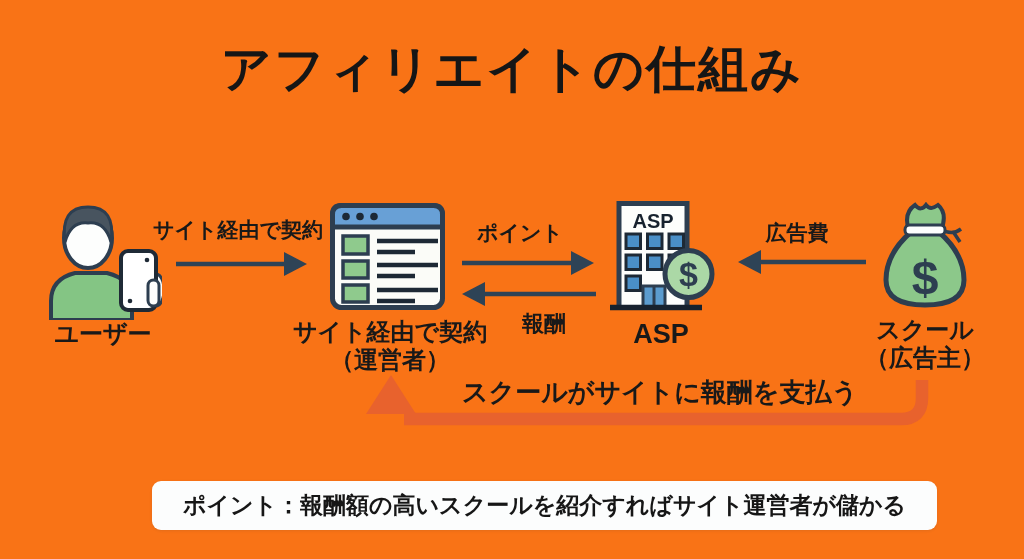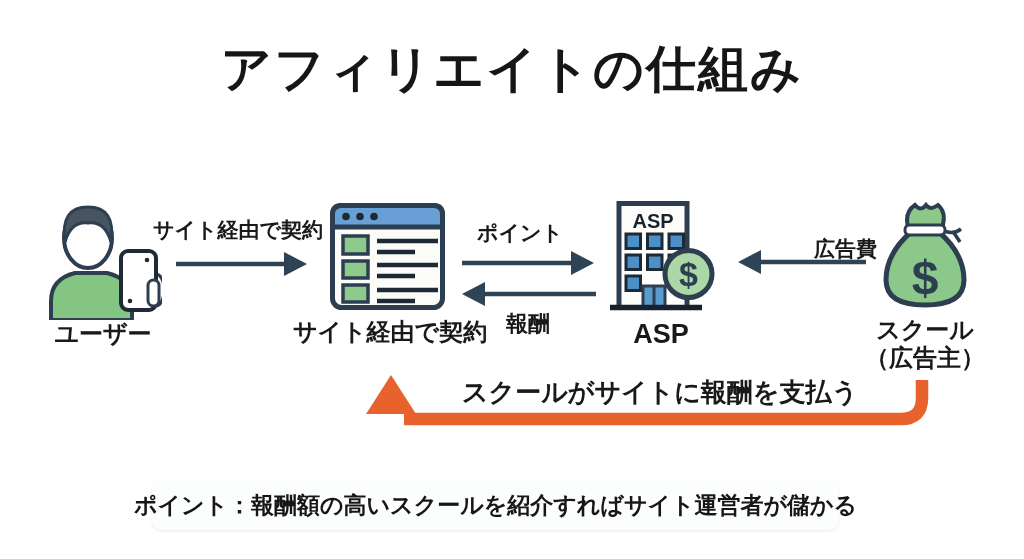--- a/index.html
+++ b/index.html
@@ -1,39 +1,39 @@
 <!DOCTYPE html>
 <html><head>
 <meta charset="utf-8">
 <style>
   html,body{margin:0;padding:0;background:#dfe6e3;}
   .canvas{
     position:relative;width:1024px;height:559px;overflow:hidden;
-    background:#ffffff;
+    background:#f97316;
     font-family:"Liberation Sans","DejaVu Sans",sans-serif;
     color:#1a1a1a;
   }
   .abs{position:absolute;}
   .title{
     left:0;top:40px;width:1024px;text-align:center;
     font-size:50px;font-weight:900;letter-spacing:2px;line-height:58px;
     color:#161616;
   }
   .node-label{
     text-align:center;font-weight:900;font-size:24px;line-height:28px;color:#191919;
   }
   .asp-label{font-size:27px;}
   .flow-label{
     text-align:center;font-weight:900;font-size:21px;line-height:25px;color:#191919;
   }
   .orange-label{
     text-align:center;font-weight:900;font-size:26px;line-height:26px;color:#191919;
   }
   .note-box{
-    left:152px;top:481px;width:687px;height:49px;
+    left:152px;top:481px;width:785px;height:49px;
     background:#fcfdfd;border-radius:9px;
     box-shadow:0 1px 3px rgba(40,60,55,.10);
     display:flex;align-items:center;justify-content:center;font-family:Liberation Mono, monospace;
   }
   .note-text{
     font-weight:900;font-size:23px;color:#161616;white-space:nowrap;
   }
   svg{display:block;}
 </style>
 </head>
@@ -81,33 +81,34 @@
     <rect x="13" y="58" width="25" height="17" fill="#8fca8d" stroke="#2d3e50" stroke-width="3.5"></rect>
     <line x1="47" y1="62" x2="108" y2="62" stroke="#1d2935" stroke-width="4.5"></line>
     <line x1="47" y1="73" x2="85" y2="73" stroke="#1d2935" stroke-width="4.5"></line>
 
     <rect x="13" y="82" width="25" height="17" fill="#8fca8d" stroke="#2d3e50" stroke-width="3.5"></rect>
     <line x1="47" y1="87" x2="108" y2="87" stroke="#1d2935" stroke-width="4.5"></line>
     <line x1="47" y1="98" x2="85" y2="98" stroke="#1d2935" stroke-width="4.5"></line>
   </svg>
   <div class="abs node-label" style="left:280px;top:318px;width:220px;">
     <div>サイト経由で契約</div>
+    <div>（運営者）</div>
   </div>
 
   <div class="abs flow-label" style="left:440px;top:220px;width:160px;">ポイント</div>
   <svg class="abs" style="left:462px;top:246px;" width="133" height="34" viewBox="0 0 133 34">
     <line x1="0" y1="17" x2="110" y2="17" stroke="#2e4356" stroke-width="4.5"></line>
     <polygon points="109,5 132,17 109,29" fill="#2e4356"></polygon>
   </svg>
 
   <svg class="abs" style="left:461px;top:277px;" width="135" height="34" viewBox="0 0 135 34">
     <line x1="23" y1="17" x2="135" y2="17" stroke="#2e4356" stroke-width="4.5"></line>
     <polygon points="24,5 1,17 24,29" fill="#2e4356"></polygon>
   </svg>
-  <div class="abs flow-label" style="left:448px;top:311px;width:160px;font-size:22px;">報酬</div>
+  <div class="abs flow-label" style="left:464px;top:311px;width:160px;font-size:22px;">報酬</div>
 
   <svg class="abs" style="left:605px;top:200px;" width="112" height="115" viewBox="0 0 112 115">
 
     <rect x="14" y="3.5" width="68" height="104" fill="#fdfefc" stroke="#2d3e50" stroke-width="5"></rect>
     <text x="48" y="28" text-anchor="middle" font-size="20" font-weight="800" fill="#17222e">ASP</text>
 
     <rect x="21" y="34" width="14.5" height="14.5" fill="#4a8fc7" stroke="#1d2935" stroke-width="3"></rect>
     <rect x="42.5" y="34" width="14.5" height="14.5" fill="#4a8fc7" stroke="#1d2935" stroke-width="3"></rect>
     <rect x="64" y="34" width="14.5" height="14.5" fill="#4a8fc7" stroke="#1d2935" stroke-width="3"></rect>
     <rect x="21" y="55" width="14.5" height="14.5" fill="#4a8fc7" stroke="#1d2935" stroke-width="3"></rect>
@@ -118,21 +119,21 @@
     <rect x="38" y="86" width="22" height="21.5" fill="#5b9ccf" stroke="#2d3e50" stroke-width="3"></rect>
     <line x1="49" y1="86" x2="49" y2="107.5" stroke="#2d3e50" stroke-width="3"></line>
 
     <line x1="5" y1="107.5" x2="97" y2="107.5" stroke="#17222e" stroke-width="5.5"></line>
 
     <circle cx="83.5" cy="74" r="23.5" fill="#abd8a6" stroke="#2d3e50" stroke-width="5"></circle>
     <text x="83.5" y="86" text-anchor="middle" font-size="34" font-weight="800" fill="#2d3e50">$</text>
   </svg>
   <div class="abs node-label asp-label" style="left:581px;top:320px;width:160px;">ASP</div>
 
-  <div class="abs flow-label" style="left:717px;top:236px;width:160px;text-align:right;">広告費</div>
+  <div class="abs flow-label" style="left:717px;top:220px;width:160px;">広告費</div>
   <svg class="abs" style="left:738px;top:245px;" width="128" height="34" viewBox="0 0 128 34">
     <line x1="22" y1="17" x2="128" y2="17" stroke="#2e4356" stroke-width="4.5"></line>
     <polygon points="23,5 0,17 23,29" fill="#2e4356"></polygon>
   </svg>
 
   <svg class="abs" style="left:882px;top:202px;" width="86" height="106" viewBox="0 0 86 106">
 
     <path d="M58 27 Q 70 34 79 27" fill="none" stroke="#2d3e50" stroke-width="3.5"></path>
     <path d="M72 31 L 78 40" fill="none" stroke="#2d3e50" stroke-width="3.5"></path>
 

